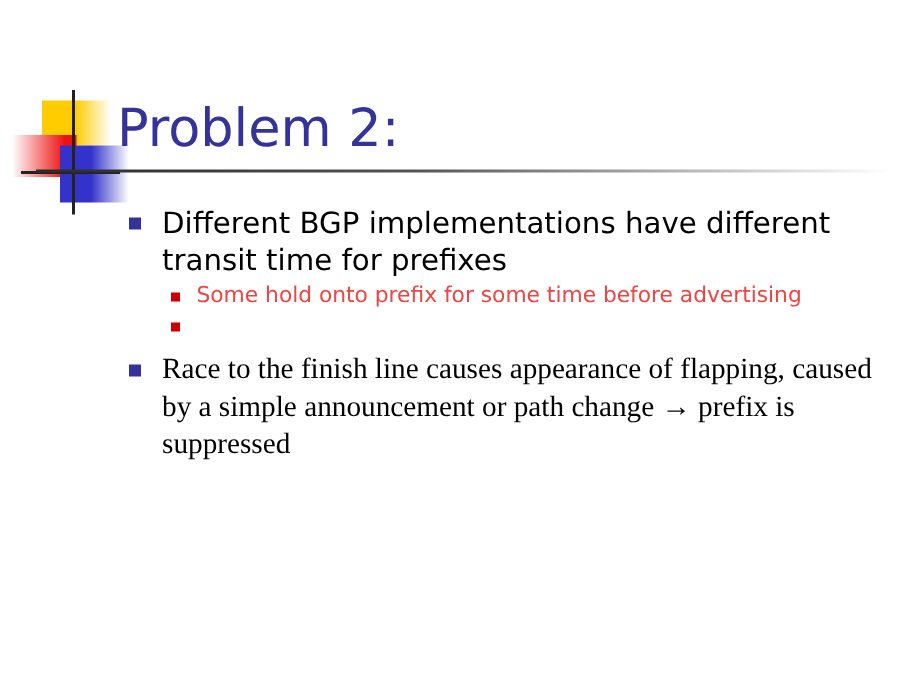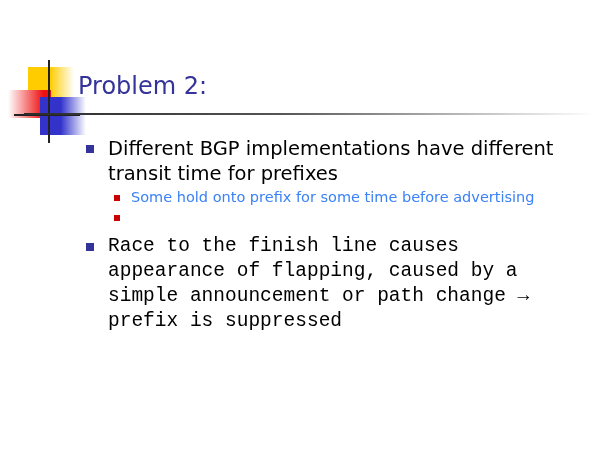--- a/index.html
+++ b/index.html
@@ -71,21 +71,21 @@
     width: 66px;
     height: 2px;
     background: #222222;
   }
 
   
   .title {
     position: absolute;
     left: 78px;
     top: 68px;
-    font-size: 24px;
+    font-size: 35px;
     line-height: 36px;
     color: #333399;
     font-weight: normal;
     letter-spacing: 0px;
     white-space: nowrap;
   }
 
   
   .title-rule {
     position: absolute;
@@ -140,30 +140,30 @@
     width: 6px;
     height: 6px;
     background: #cc0000;
     flex: 0 0 6px;
     margin-top: 7px;
     margin-right: 11px;
   }
   .lvl2 .btext {
     font-size: 14.5px;
     line-height: 19px;
-    color: #3b82f6;
+    color: #ef4444;
     flex: 1 1 auto;
   }
 
   .gap-before-final {
     height: 12px;
   }
 
   .arrow-glyph {
-    font-family: Liberation Mono, monospace;
+    font-family: Liberation Serif, serif;
   }
 </style>
 </head>
 <body>
 
 <div class="slide">
 
   <div class="logo-mark">
     <div class="logo-sq logo-sq-yellow"></div>
     <div class="logo-sq logo-sq-red"></div>

